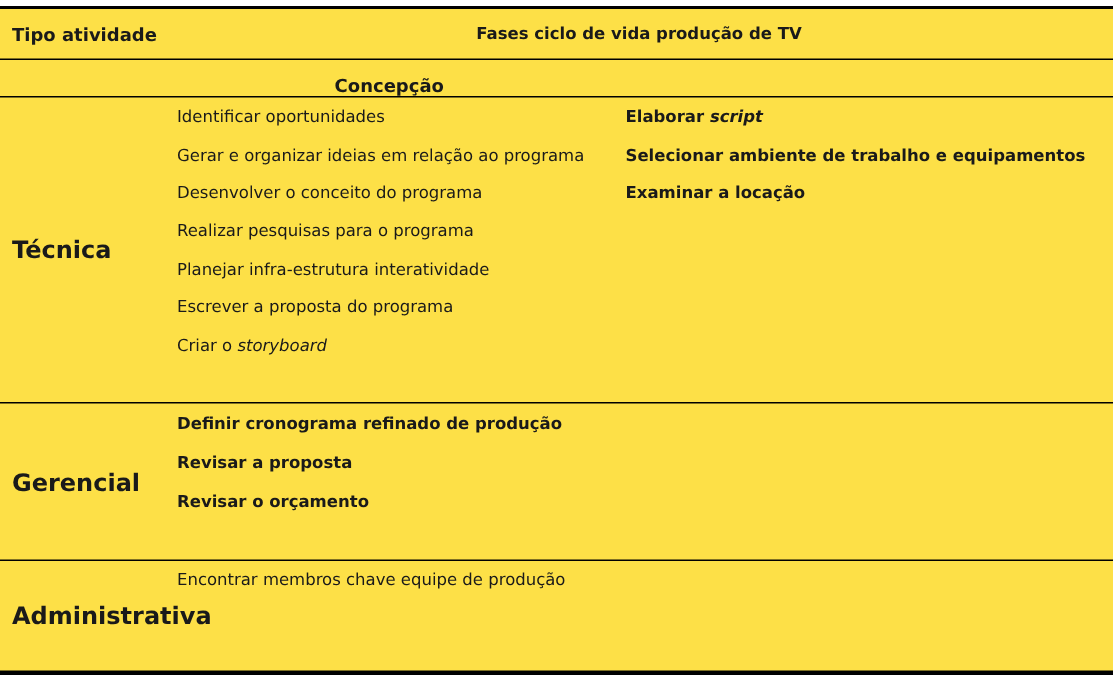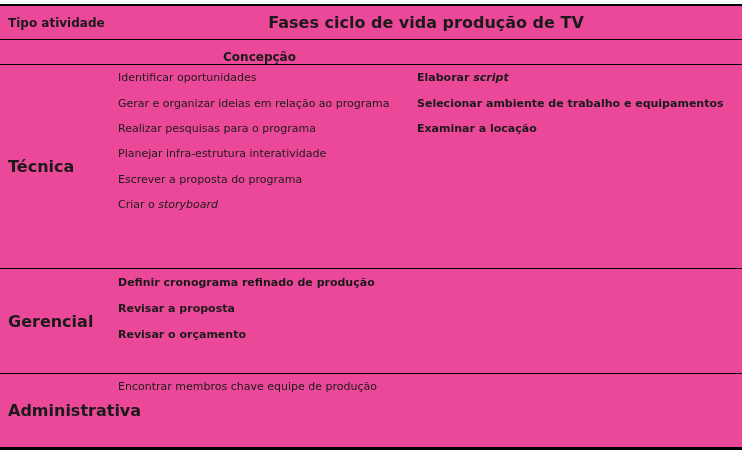--- a/index.html
+++ b/index.html
@@ -1,25 +1,25 @@
 <!DOCTYPE html>
 <html><head>
 <meta charset="utf-8">
 <style>
   html,body{margin:0;padding:0;background:#fff;}
   body{width:742px;height:456px;font-family:"DejaVu Sans",sans-serif;color:#1a1a1a;}
   .page{padding-top:4px;}
-  .tbl{width:742px;border-top:2px solid #000;border-bottom:3px solid #000;box-sizing:border-box;background:#ec4899;}
+  .tbl{width:742px;border-top:2px solid #000;border-bottom:3px solid #000;box-sizing:border-box;background:#fde047;}
   .row{display:flex;box-sizing:border-box;}
   .col-activity{width:110px;flex:0 0 110px;box-sizing:border-box;padding-left:8px;}
   .col-concepcao{width:299px;flex:0 0 299px;box-sizing:border-box;}
   .col-pre{width:333px;flex:0 0 333px;box-sizing:border-box;font-weight:bold;}
   .header-row{height:34px;border-bottom:1px solid #000;align-items:center;}
   .header-row .col-activity{font-weight:bold;font-size:12px;}
-  .header-span{flex:1;text-align:center;font-weight:bold;font-size:16px;}
+  .header-span{flex:1;text-align:center;font-weight:bold;font-size:11px;}
   .subheader-row{height:25px;border-bottom:1px solid #000;align-items:flex-end;}
   .subheader-row .phase{text-align:center;font-weight:bold;font-size:12px;}
   .section-row{border-bottom:1px solid #000;}
   .section-row:last-child{border-bottom:none;}
   .s0{min-height:204px;}
   .s1{min-height:105px;}
   .s2{min-height:73px;}
   .label-cell{display:flex;align-items:center;font-weight:bold;font-size:16px;}
   .items{display:flex;flex-direction:column;justify-content:flex-start;padding-left:8px;padding-right:4px;}
   .item{display:flex;align-items:center;font-size:11px;white-space:nowrap;}
@@ -46,20 +46,23 @@
     </div>
 
     <div class="row section-row s0">
       <div class="col-activity label-cell">Técnica</div>
       <div class="col-concepcao items">
           <div class="item">
             <span>Identificar oportunidades</span>
           </div>
           <div class="item">
             <span>Gerar e organizar ideias em relação ao programa</span>
+          </div>
+          <div class="item">
+            <span>Desenvolver o conceito do programa</span>
           </div>
           <div class="item">
             <span>Realizar pesquisas para o programa</span>
           </div>
           <div class="item">
             <span>Planejar infra-estrutura interatividade</span>
           </div>
           <div class="item">
             <span>Escrever a proposta do programa</span>
           </div>

